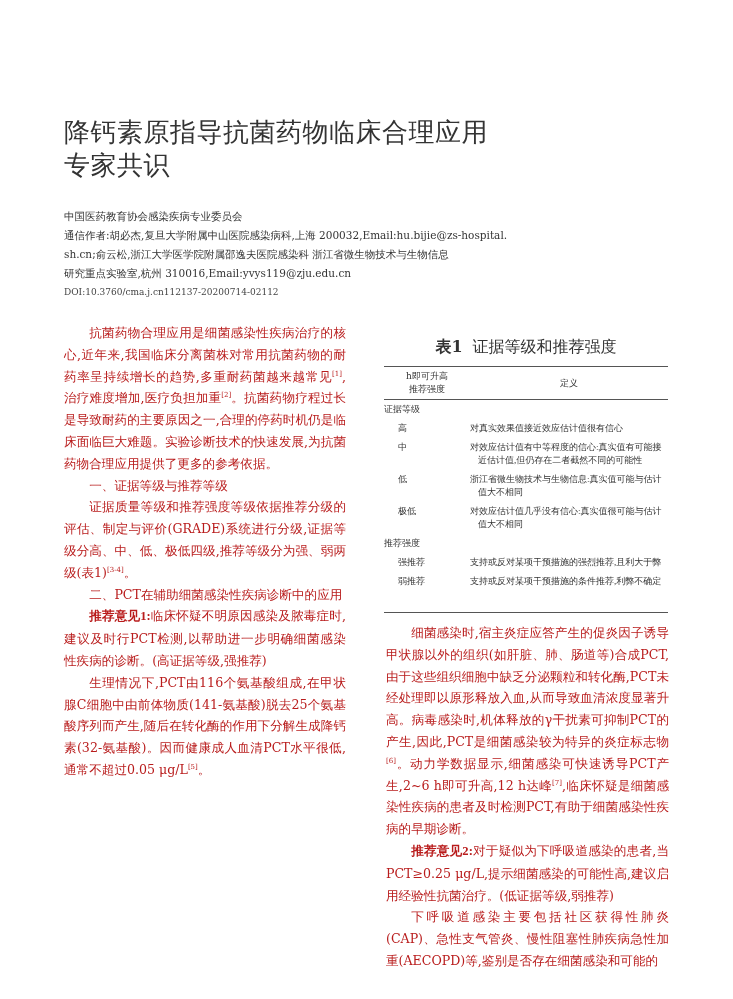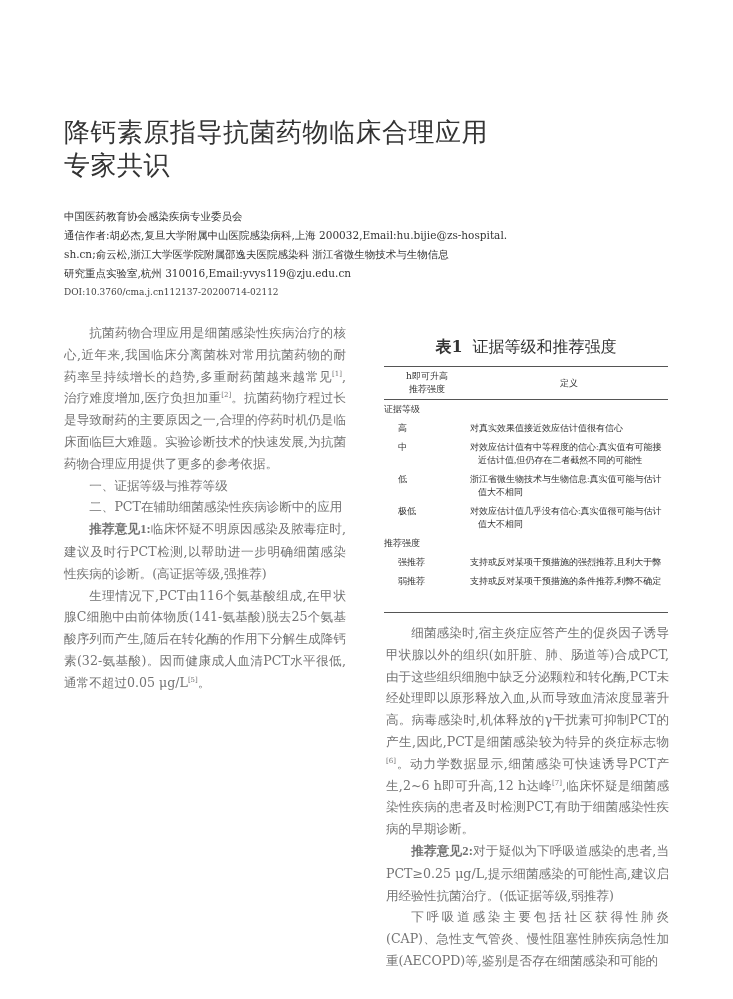--- a/index.html
+++ b/index.html
@@ -4,21 +4,21 @@
 <style>
   html, body { margin: 0; padding: 0; background: #ffffff; }
   body { width: 733px; height: 999px; position: relative; overflow: hidden;
          font-family: "DejaVu Serif", "Liberation Serif", serif; color: #2a2a2a; }
   .title { position: absolute; left: 64px; top: 116px; width: 520px;
            font-size: 26px; line-height: 33px; font-weight: normal; color: #333; margin: 0; letter-spacing: 0.5px; }
   .meta { position: absolute; left: 64px; top: 207px; width: 500px;
           font-size: 10.5px; line-height: 19px; color: #333; }
   .meta div { white-space: nowrap; }
   .meta .doi { font-size: 9px; color: #444; }
-  .col { position: absolute; font-size: 12.6px; line-height: 21.8px; color: #737373; text-align: justify; }
+  .col { position: absolute; font-size: 12.6px; line-height: 21.8px; color: #b91c1c; text-align: justify; }
   .col-left { left: 64px; top: 322px; width: 282px; }
   .col-right { left: 386px; top: 622px; width: 283px; }
   .col p { margin: 0; text-indent: 2em; }
   .col .bold { font-weight: bold; font-family: Liberation Serif, serif; }
   sup { font-size: 7px; line-height: 0; vertical-align: super; }
   .tbl-wrap { position: absolute; left: 384px; top: 337px; width: 284px; font-size: 9px; color: #333; }
   .tbl-caption { text-align: center; font-size: 16px; margin-bottom: 8px; }
   .tbl-caption b { margin-right: 10px; }
   table { width: 100%; border-collapse: collapse; }
   thead th { font-weight: normal; border-top: 1.5px solid #555; border-bottom: 1px solid #555;
@@ -44,20 +44,21 @@
   <div>中国医药教育协会感染疾病专业委员会</div>
   <div>通信作者:胡必杰,复旦大学附属中山医院感染病科,上海 200032,Email:hu.bijie@zs-hospital.</div>
   <div>sh.cn;俞云松,浙江大学医学院附属邵逸夫医院感染科 浙江省微生物技术与生物信息</div>
   <div>研究重点实验室,杭州 310016,Email:yvys119@zju.edu.cn</div>
   <div class="doi">DOI:10.3760/cma.j.cn112137-20200714-02112</div>
 </div>
 
 <div class="col col-left">
   <p><span>抗菌药物合理应用是细菌感染性疾病治疗的核心,近年来,我国临床分离菌株对常用抗菌药物的耐药率呈持续增长的趋势,多重耐药菌越来越常见</span><sup>[1]</sup><span>,治疗难度增加,医疗负担加重</span><sup>[2]</sup><span>。抗菌药物疗程过长是导致耐药的主要原因之一,合理的停药时机仍是临床面临巨大难题。实验诊断技术的快速发展,为抗菌药物合理应用提供了更多的参考依据。</span></p>
   <p>一、证据等级与推荐等级</p>
+  <p><span>证据质量等级和推荐强度等级依据推荐分级的评估、制定与评价(GRADE)系统进行分级,证据等级分高、中、低、极低四级,推荐等级分为强、弱两级(表1)</span><sup>[3-4]</sup><span>。</span></p>
   <p>二、PCT在辅助细菌感染性疾病诊断中的应用</p>
   <p><span class="bold">推荐意见1:</span><span>临床怀疑不明原因感染及脓毒症时,建议及时行PCT检测,以帮助进一步明确细菌感染性疾病的诊断。(高证据等级,强推荐)</span></p>
   <p><span>生理情况下,PCT由116个氨基酸组成,在甲状腺C细胞中由前体物质(141-氨基酸)脱去25个氨基酸序列而产生,随后在转化酶的作用下分解生成降钙素(32-氨基酸)。因而健康成人血清PCT水平很低,通常不超过0.05 μg/L</span><sup>[5]</sup><span>。</span></p>
 </div>
 
 <div class="tbl-wrap">
   <div class="tbl-caption">
     <b>表1</b><span>证据等级和推荐强度</span>
   </div>
   <table>

